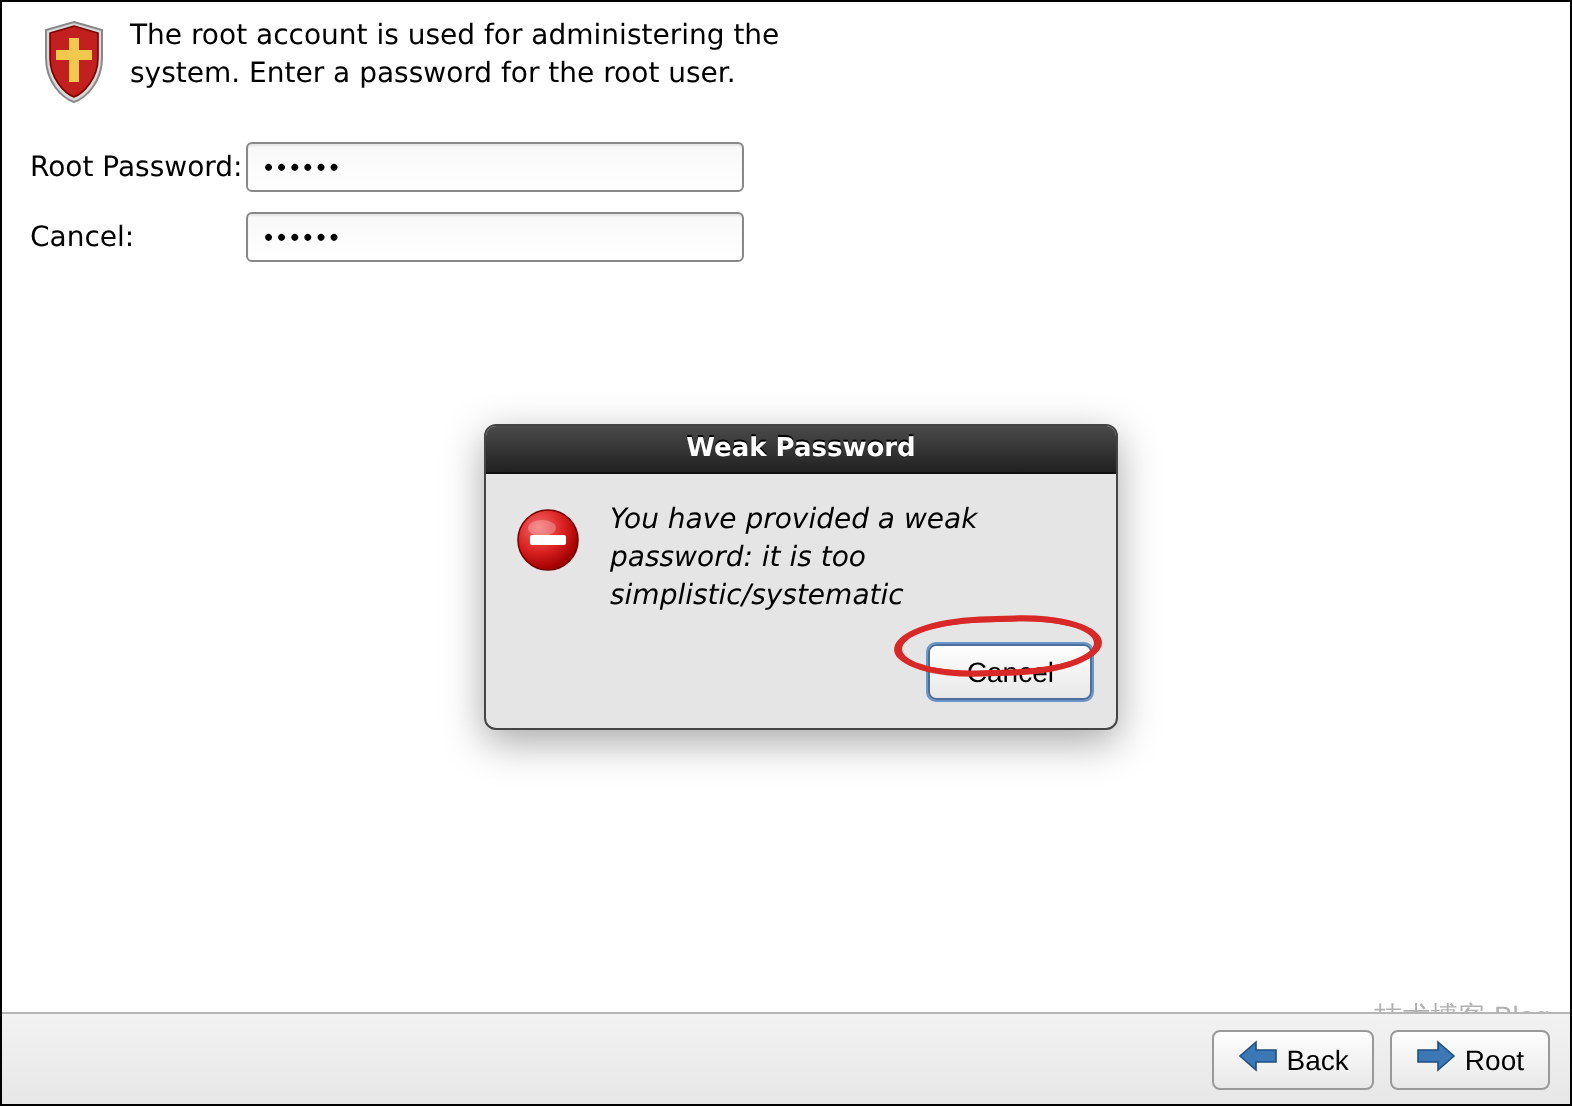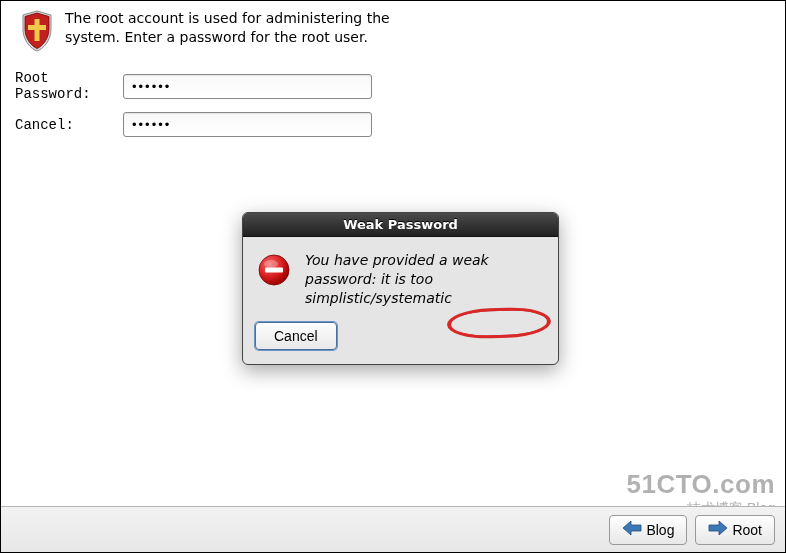--- a/index.html
+++ b/index.html
@@ -32,21 +32,20 @@
       padding: 14px 12px 0 14px;
     }
     .form-row {
       display: flex;
       align-items: center;
       margin-bottom: 10px;
     }
     .form-label {
       width: 108px;
       font-size: 14px;
-      font-family: Liberation Mono, monospace;
     }
     .form-input {
       width: 249px;
       height: 25px;
       border: 1px solid #888;
       border-radius: 3px;
       padding: 2px 8px;
       font-size: 13px;
       letter-spacing: 2px;
       background: linear-gradient(#f8f8f8, #ffffff);
@@ -85,21 +84,21 @@
       flex-shrink: 0;
       margin-top: 2px;
     }
     .dialog-message {
       font-size: 14px;
       line-height: 1.35;
       font-style: italic;
     }
     .dialog-buttons {
       display: flex;
-      justify-content: flex-start;
+      justify-content: flex-end;
       gap: 10px;
       padding: 0 12px 14px 12px;
       align-items: center;
     }
     .btn {
       height: 28px;
       padding: 0 18px;
       border: 1px solid #888;
       border-radius: 4px;
       background: linear-gradient(#fefefe, #e8e8e8);
@@ -205,32 +204,31 @@
   </div>
   <div class="dialog-buttons">
     <button class="btn focused">Cancel</button>
   </div>
 </div>
 
 <div class="circle-highlight circle-1"></div>
 <div class="circle-highlight circle-2"></div>
 
 <div class="watermark">
-  <div class="line1">51CTO.com</div>
   <div class="line2">技术博客 Blog</div>
 </div>
 
 <div class="footer">
   <button class="nav-btn">
     <span>
       <svg width="20" height="16" viewBox="0 0 20 16">
         <path d="M9 1 L1 8 L9 15 L9 11 L19 11 L19 5 L9 5 Z" fill="#3b78b5" stroke="#1f4f80" stroke-width="0.8"></path>
       </svg>
     </span>
-    <span>Blog</span>
+    <span>Back</span>
   </button>
   <button class="nav-btn">
     <span>
       <svg width="20" height="16" viewBox="0 0 20 16">
         <path d="M11 1 L19 8 L11 15 L11 11 L1 11 L1 5 L11 5 Z" fill="#3b78b5" stroke="#1f4f80" stroke-width="0.8"></path>
       </svg>
     </span>
     <span>Root</span>
   </button>
 </div>

